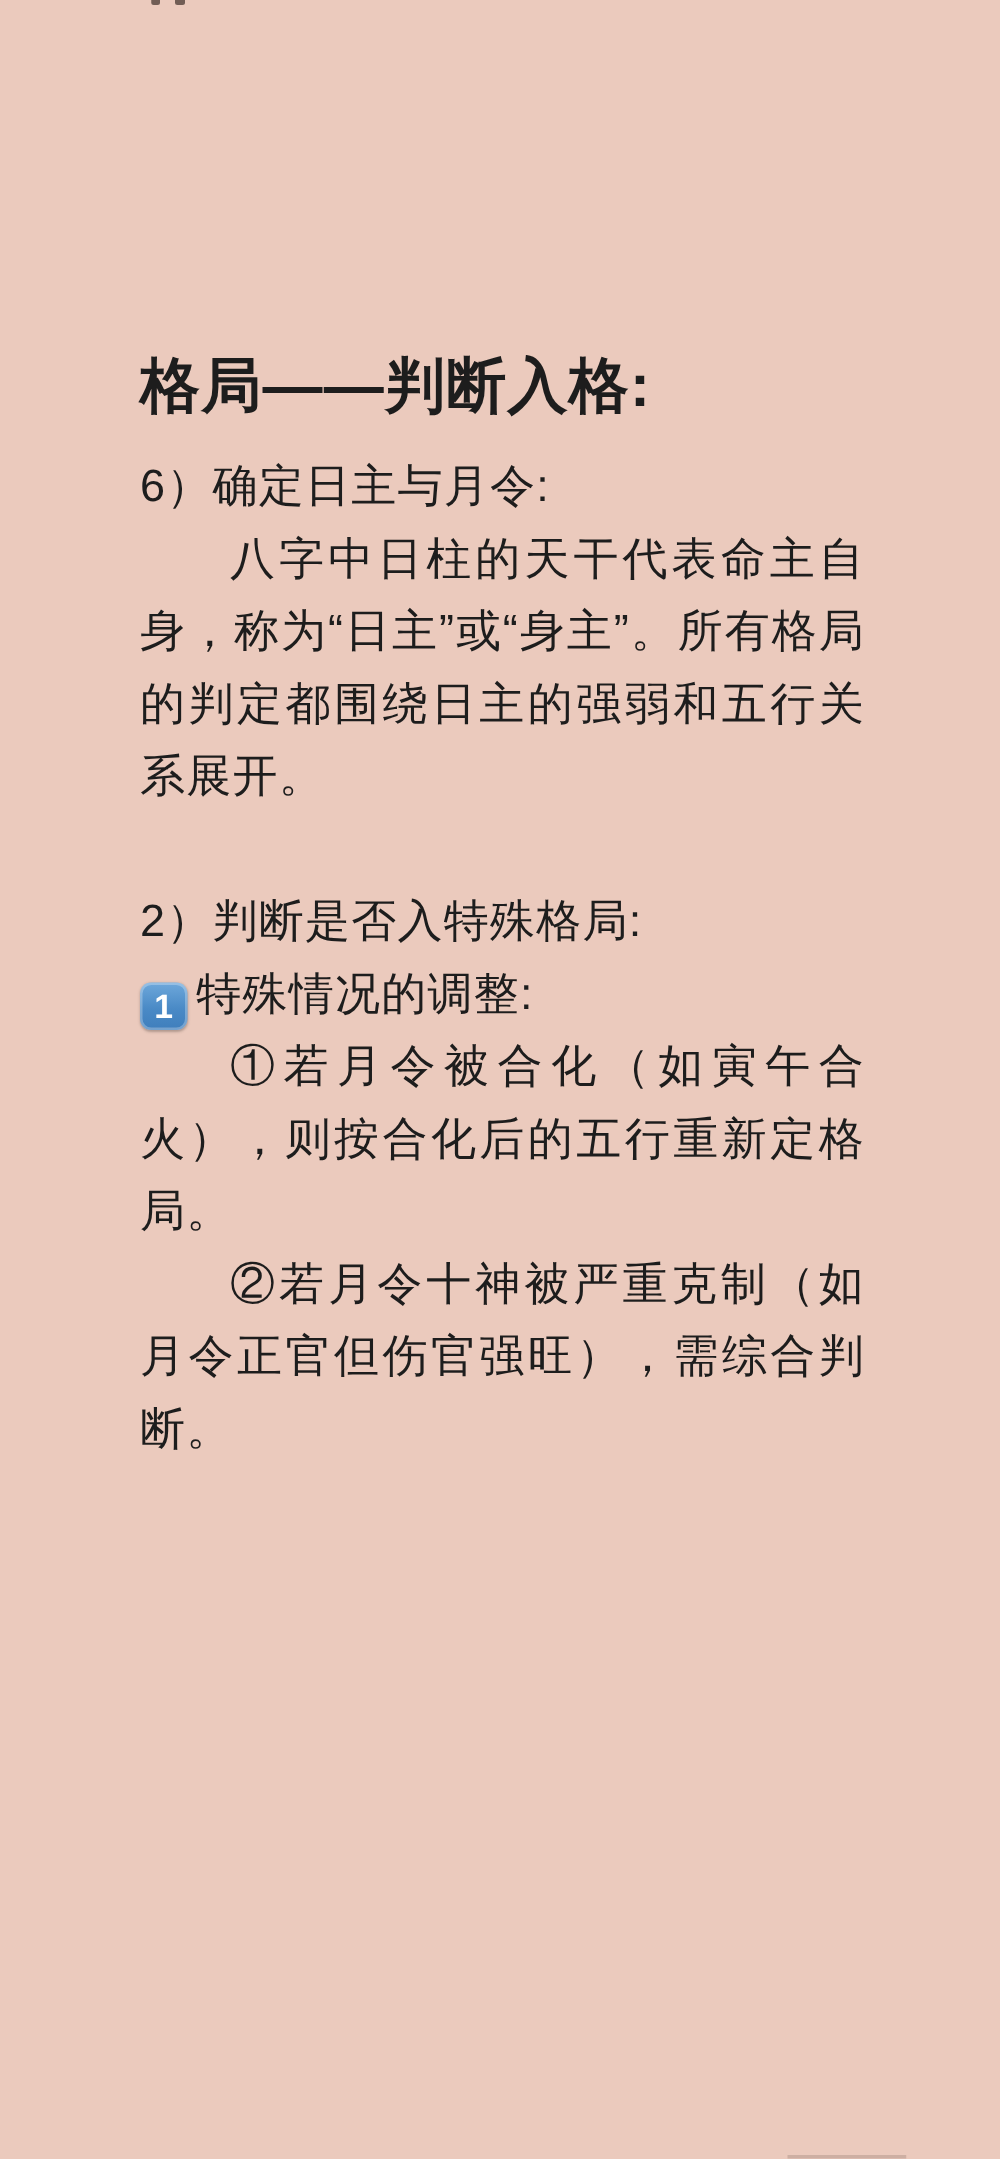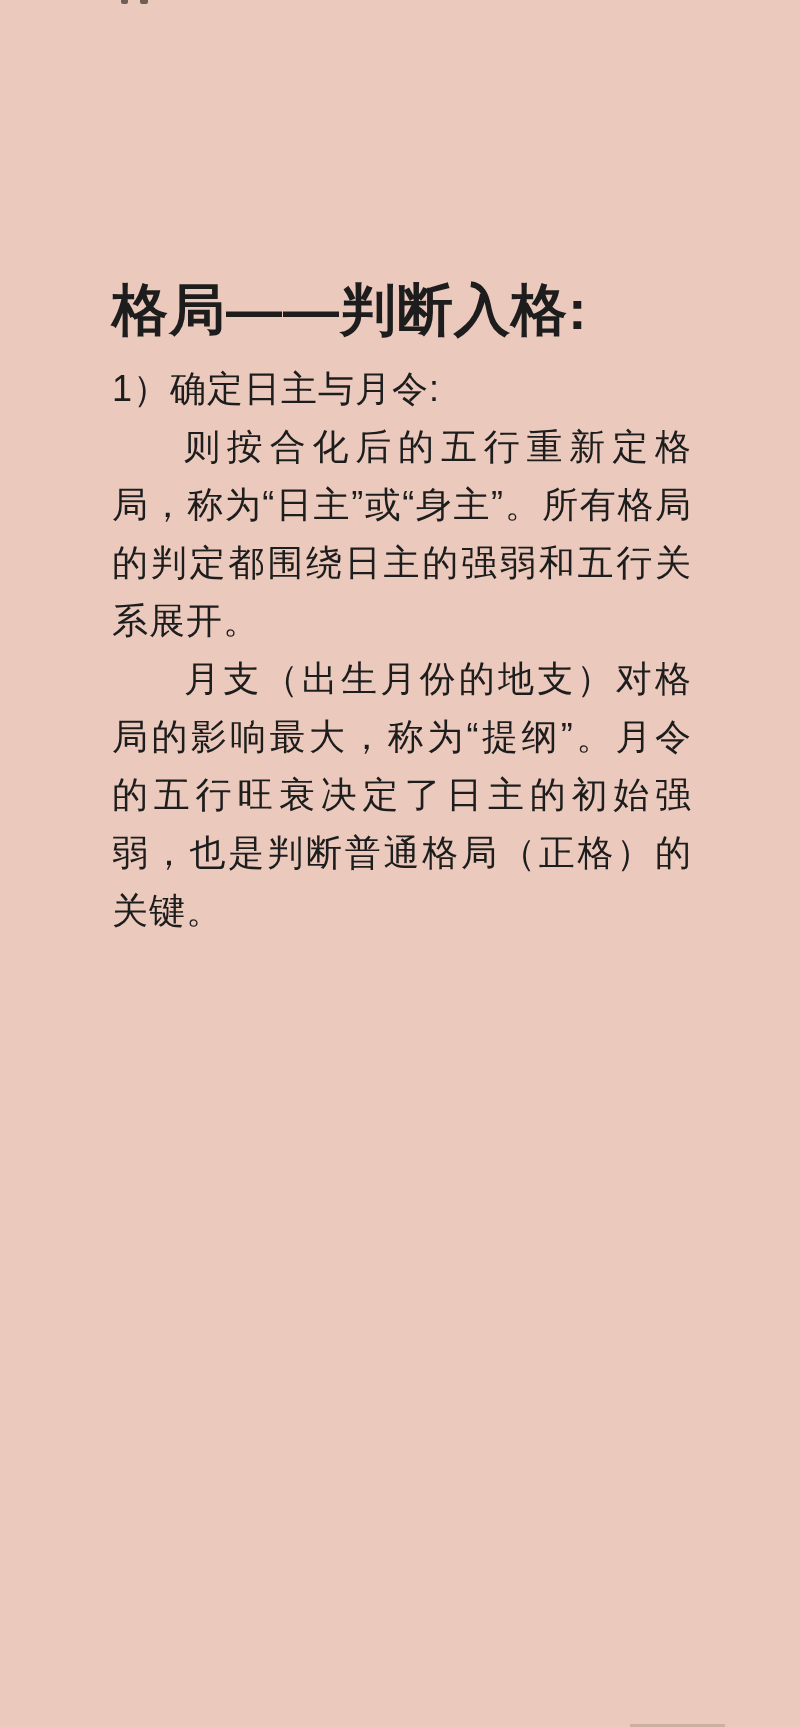--- a/index.html
+++ b/index.html
@@ -13,21 +13,21 @@
     background: #ebcabd;
   }
   .content {
     position: absolute;
     left: 112px;
     top: 278px;
     width: 580px;
     color: #1d1d1d;
   }
   .title {
-    font-size: 56px;
+    font-size: 48px;
     line-height: 64px;
     font-weight: 800;
     letter-spacing: 1px;
     margin-bottom: 18px;
     white-space: nowrap;
   }
   .line, .para {
     font-size: 36px;
     line-height: 58px;
     font-weight: 500;
@@ -82,23 +82,31 @@
 <div class="top-artifact">
   <i class="s1"></i>
     <i class="s2"></i>
 </div>
 
 <div class="content">
 
   <h1 class="title">格局——判断入格:</h1>
 
   <section>
-    <div class="line">1）确定日主与月令:</div>
+    <div class="line">6）确定日主与月令:</div>
 
-    <p class="para">则按合化后的五行重新定格局，称为“日主”或“身主”。所有格局的判定都围绕日主的强弱和五行关系展开。</p>
+    <p class="para">八字中日柱的天干代表命主自身，称为“日主”或“身主”。所有格局的判定都围绕日主的强弱和五行关系展开。</p>
 
-    <p class="para">月支（出生月份的地支）对格局的影响最大，称为“提纲”。月令的五行旺衰决定了日主的初始强弱，也是判断普通格局（正格）的关键。</p>
   </section>
 
+  <section class="section-2">
+    <div class="line">2）判断是否入特殊格局:</div>
+
+    <div class="line badge-line">
+      <span class="badge">1</span><span>特殊情况的调整:</span>
+    </div>
+    <p class="para">①若月令被合化（如寅午合火），则按合化后的五行重新定格局。</p>
+    <p class="para">②若月令十神被严重克制（如月令正官但伤官强旺），需综合判断。</p>
+  </section>
 
 </div>
 
 <div class="bottom-artifact"></div>
 
 </body></html>

